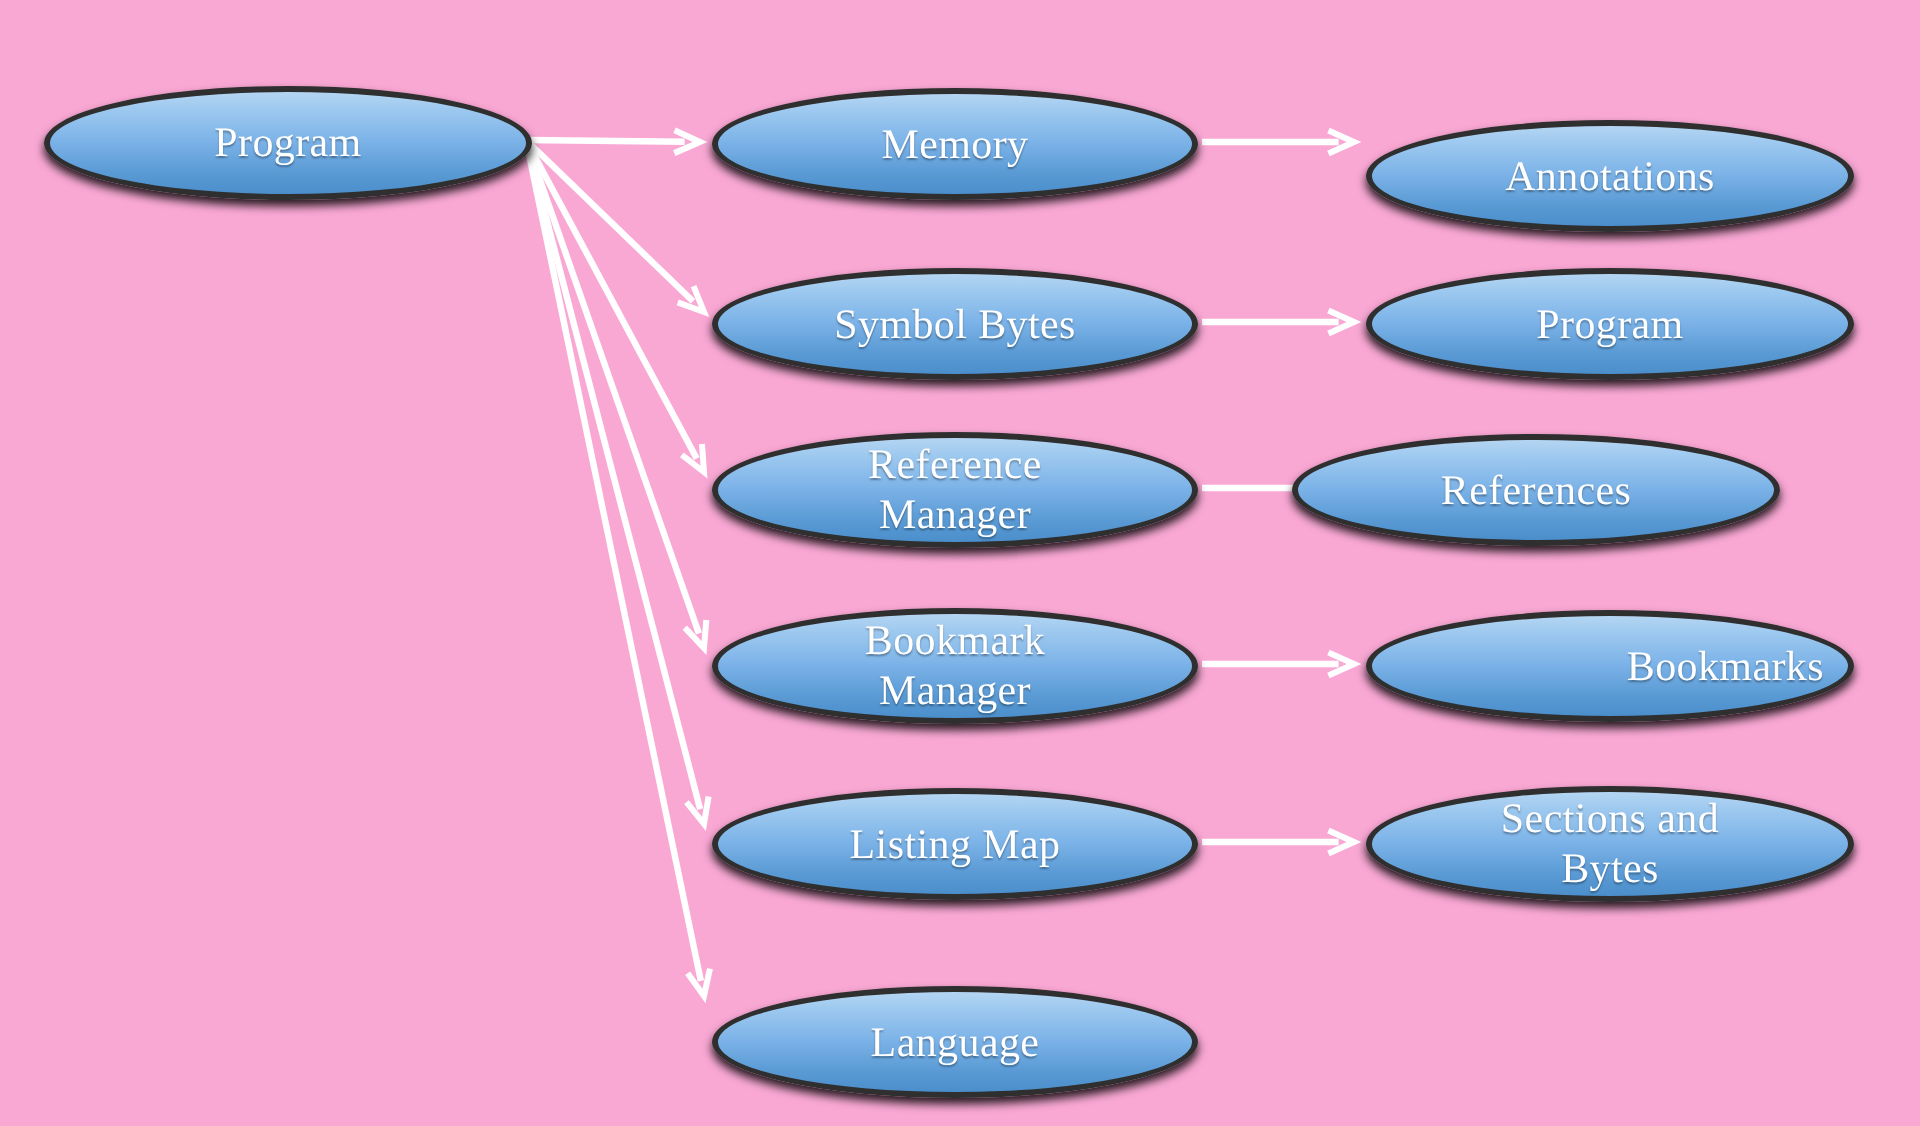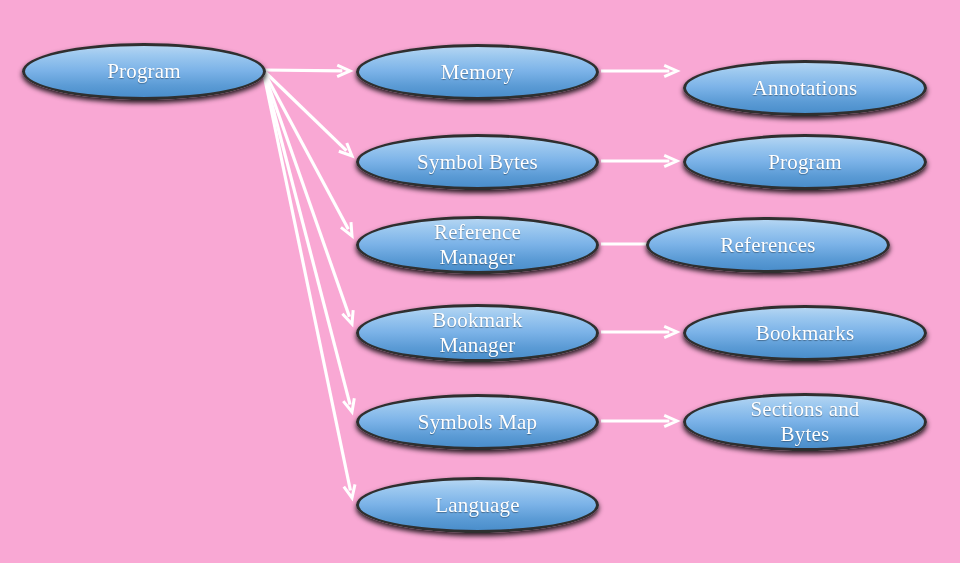--- a/index.html
+++ b/index.html
@@ -121,27 +121,27 @@
         <span class="node-label">Reference
 Manager</span>
       </div>
       <div class="node" style="left: 646px; top: 217px; width: 244px; height: 56px;">
         <span class="node-label">References</span>
       </div>
       <div class="node" style="left: 356px; top: 304px; width: 243px; height: 58px;">
         <span class="node-label">Bookmark
 Manager</span>
       </div>
-      <div class="node" style="left: 683px; top: 305px; width: 244px; height: 56px;">
+      <div class="node" style="left: 683px; top: 305px; width: 244px; height: 56px; justify-content: flex-end;">
         <span class="node-label">Bookmarks</span>
       </div>
       <div class="node" style="left: 356px; top: 394px; width: 243px; height: 56px;">
-        <span class="node-label">Symbols Map</span>
+        <span class="node-label">Listing Map</span>
       </div>
       <div class="node" style="left: 683px; top: 393px; width: 244px; height: 58px;">
         <span class="node-label">Sections and
 Bytes</span>
       </div>
-      <div class="node" style="left: 356px; top: 477px; width: 243px; height: 56px;">
+      <div class="node" style="left: 356px; top: 493px; width: 243px; height: 56px;">
         <span class="node-label">Language</span>
       </div>
     </div>
 </div>
 
 </body></html>

